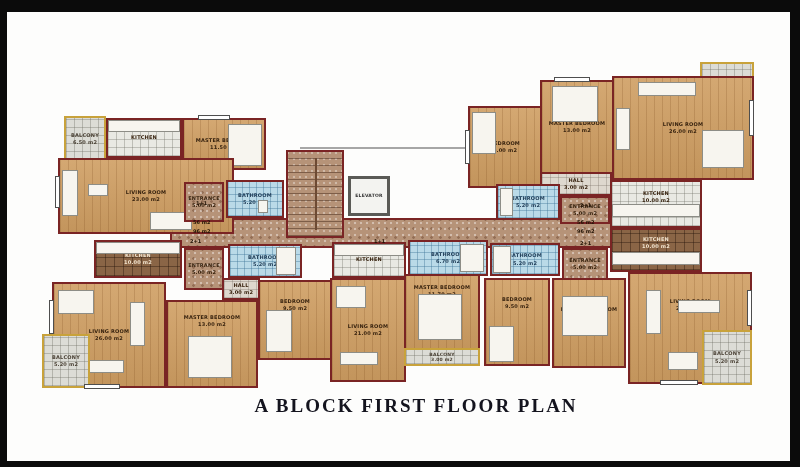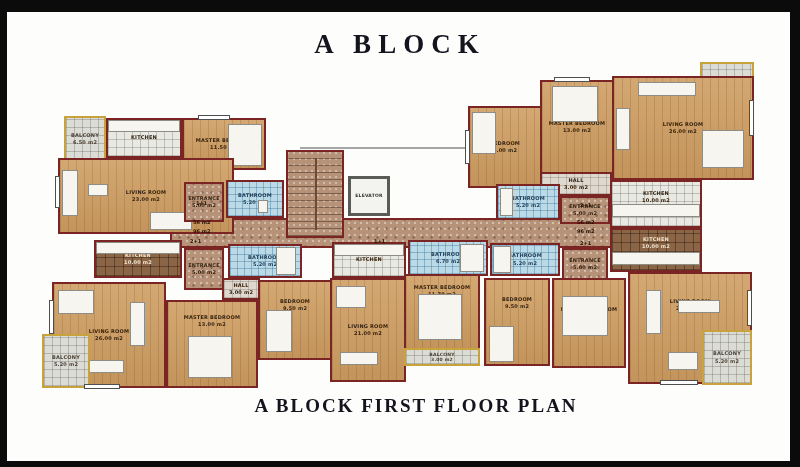--- a/index.html
+++ b/index.html
@@ -49,21 +49,20 @@
   .furn{position:absolute;background:#f7f5ef;border:1px solid #8d8d86;box-sizing:border-box;z-index:2;}
   .win{position:absolute;background:#fff;border:1px solid #4e4e4e;box-sizing:border-box;z-index:3;}
   .tiny{position:absolute;font:bold 5px "DejaVu Sans",sans-serif;color:#241507;z-index:4;}
   .roofline{position:absolute;background:#a6a6a6;z-index:1;}
 </style>
 </head>
 <body>
 
 <div class="screen">
   <div class="page"></div>
-  <div class="title">A BLOCK</div>
 
   <div class="corridor marble" style="left:170px;top:218px;width:442px;height:30px"></div>
   <div class="roofline" style="left:300px;top:147px;width:168px;height:2px"></div>
   <div class="room marble steps" style="left:286px;top:150px;width:58px;height:88px">
     <div style="position:absolute;left:50%;top:6px;bottom:6px;width:2px;background:#6d4a33"></div>
   </div>
   <div class="room elev" style="left:348px;top:176px;width:42px;height:40px">
     <span class="lbl" style="font-size:4.5px;color:#333">
         <b>ELEVATOR</b>
       </span>

